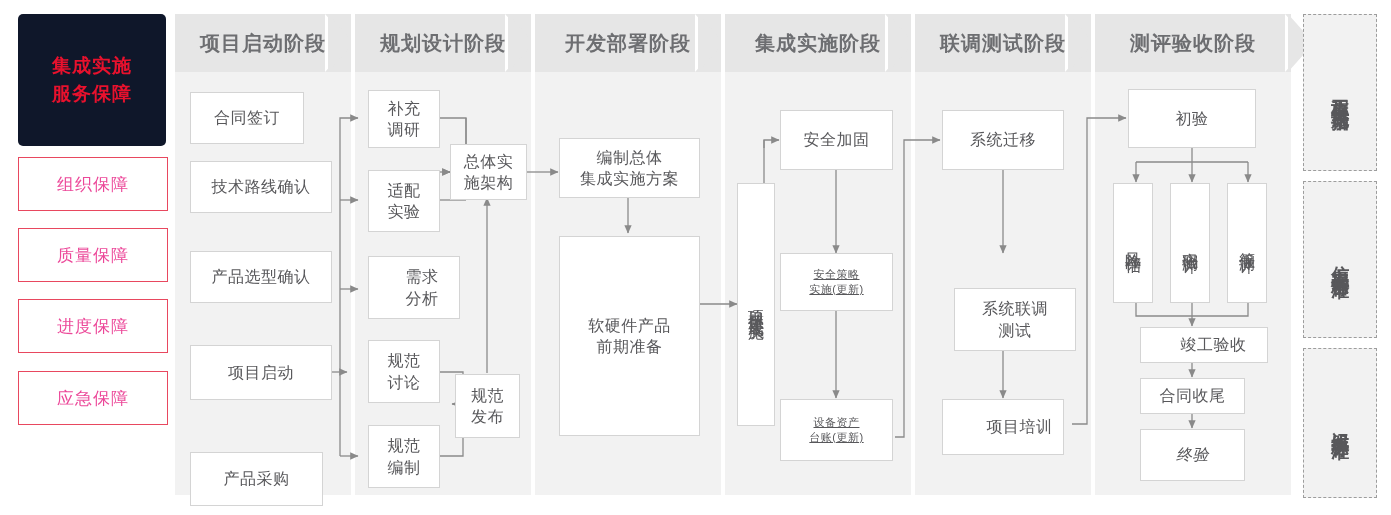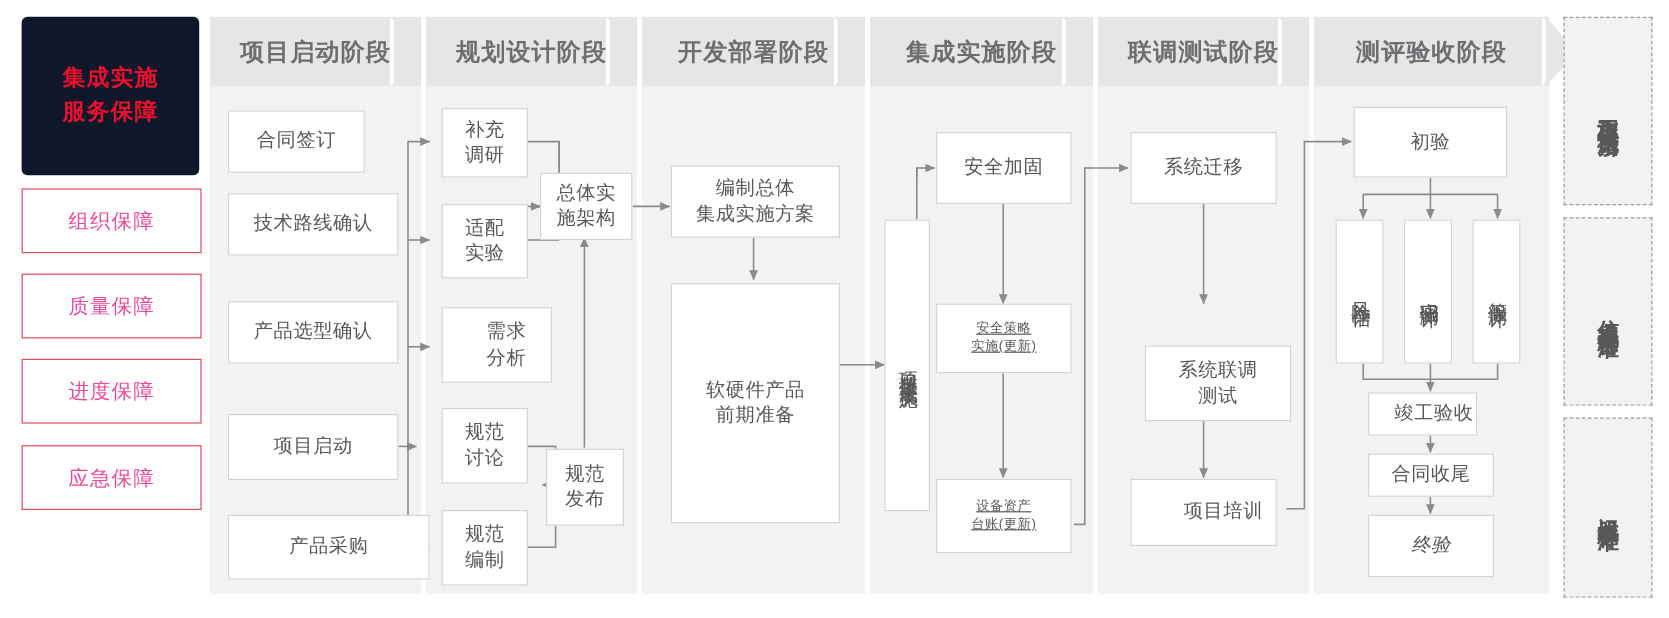--- a/index.html
+++ b/index.html
@@ -264,21 +264,21 @@
   </div>
   <div class="node" style="left:190px;top:161px;width:142px;height:52px;">
     <span>技术路线确认</span>
   </div>
   <div class="node" style="left:190px;top:251px;width:142px;height:52px;">
     <span>产品选型确认</span>
   </div>
   <div class="node" style="left:190px;top:345px;width:142px;height:55px;">
     <span>项目启动</span>
   </div>
-  <div class="node" style="left:190px;top:429px;width:168px;height:54px;">
+  <div class="node" style="left:190px;top:452px;width:133px;height:54px;">
     <span>产品采购</span>
   </div>
 
   <div class="node" style="left:368px;top:90px;width:72px;height:58px;">
     <div>
       <div>补充</div>
       <div>调研</div>
     </div>
   </div>
   <div class="node" style="left:368px;top:170px;width:72px;height:62px;">
@@ -368,21 +368,21 @@
   </div>
   <div class="node vtext" style="left:1113px;top:183px;width:40px;height:120px;">
     <span>风险评估</span>
   </div>
   <div class="node vtext" style="left:1170px;top:183px;width:40px;height:120px;">
     <span>密码测评</span>
   </div>
   <div class="node vtext" style="left:1227px;top:183px;width:40px;height:120px;">
     <span>等保测评</span>
   </div>
-  <div class="node" style="left:1140px;top:327px;width:91px;height:36px;padding-left:19px;">
+  <div class="node" style="left:1140px;top:327px;width:128px;height:36px;padding-left:19px;">
     <span>竣工验收</span>
   </div>
   <div class="node" style="left:1140px;top:378px;width:105px;height:36px;">
     <span>合同收尾</span>
   </div>
   <div class="node" style="left:1140px;top:429px;width:105px;height:52px;font-style:italic;">
     <span>终验</span>
   </div>
 
   <div class="rail" style="top:14px;height:157px;">

